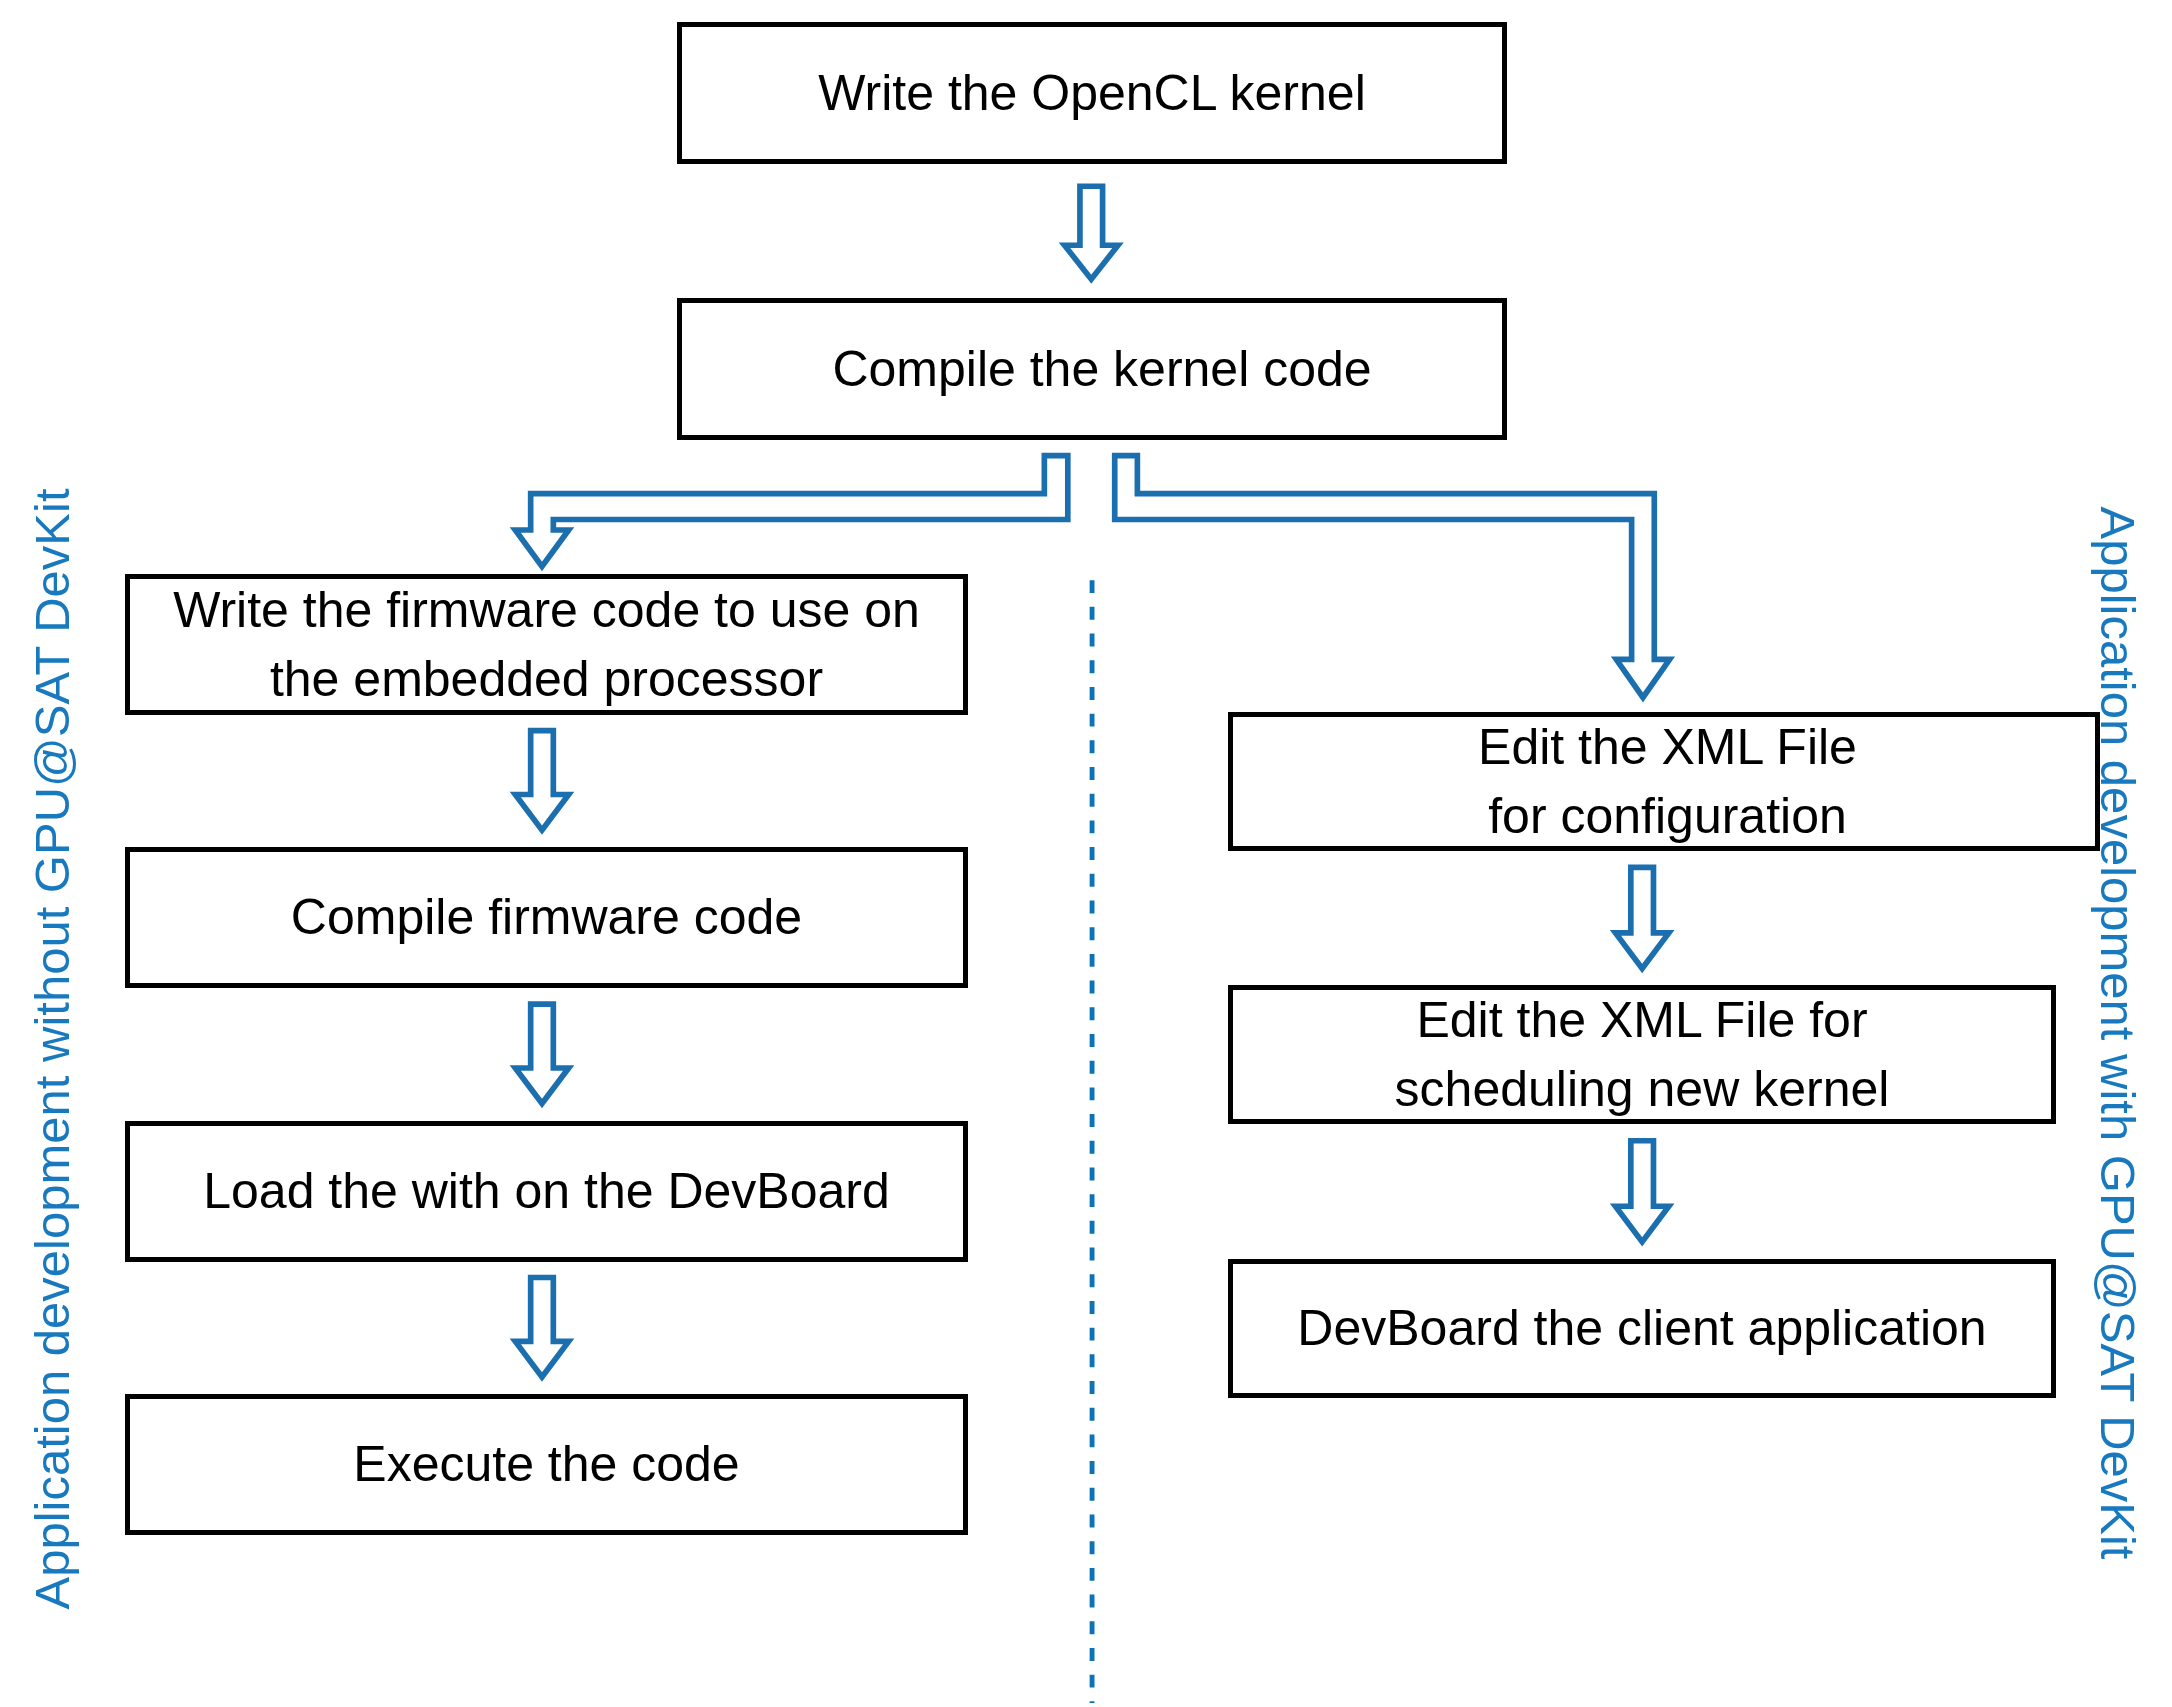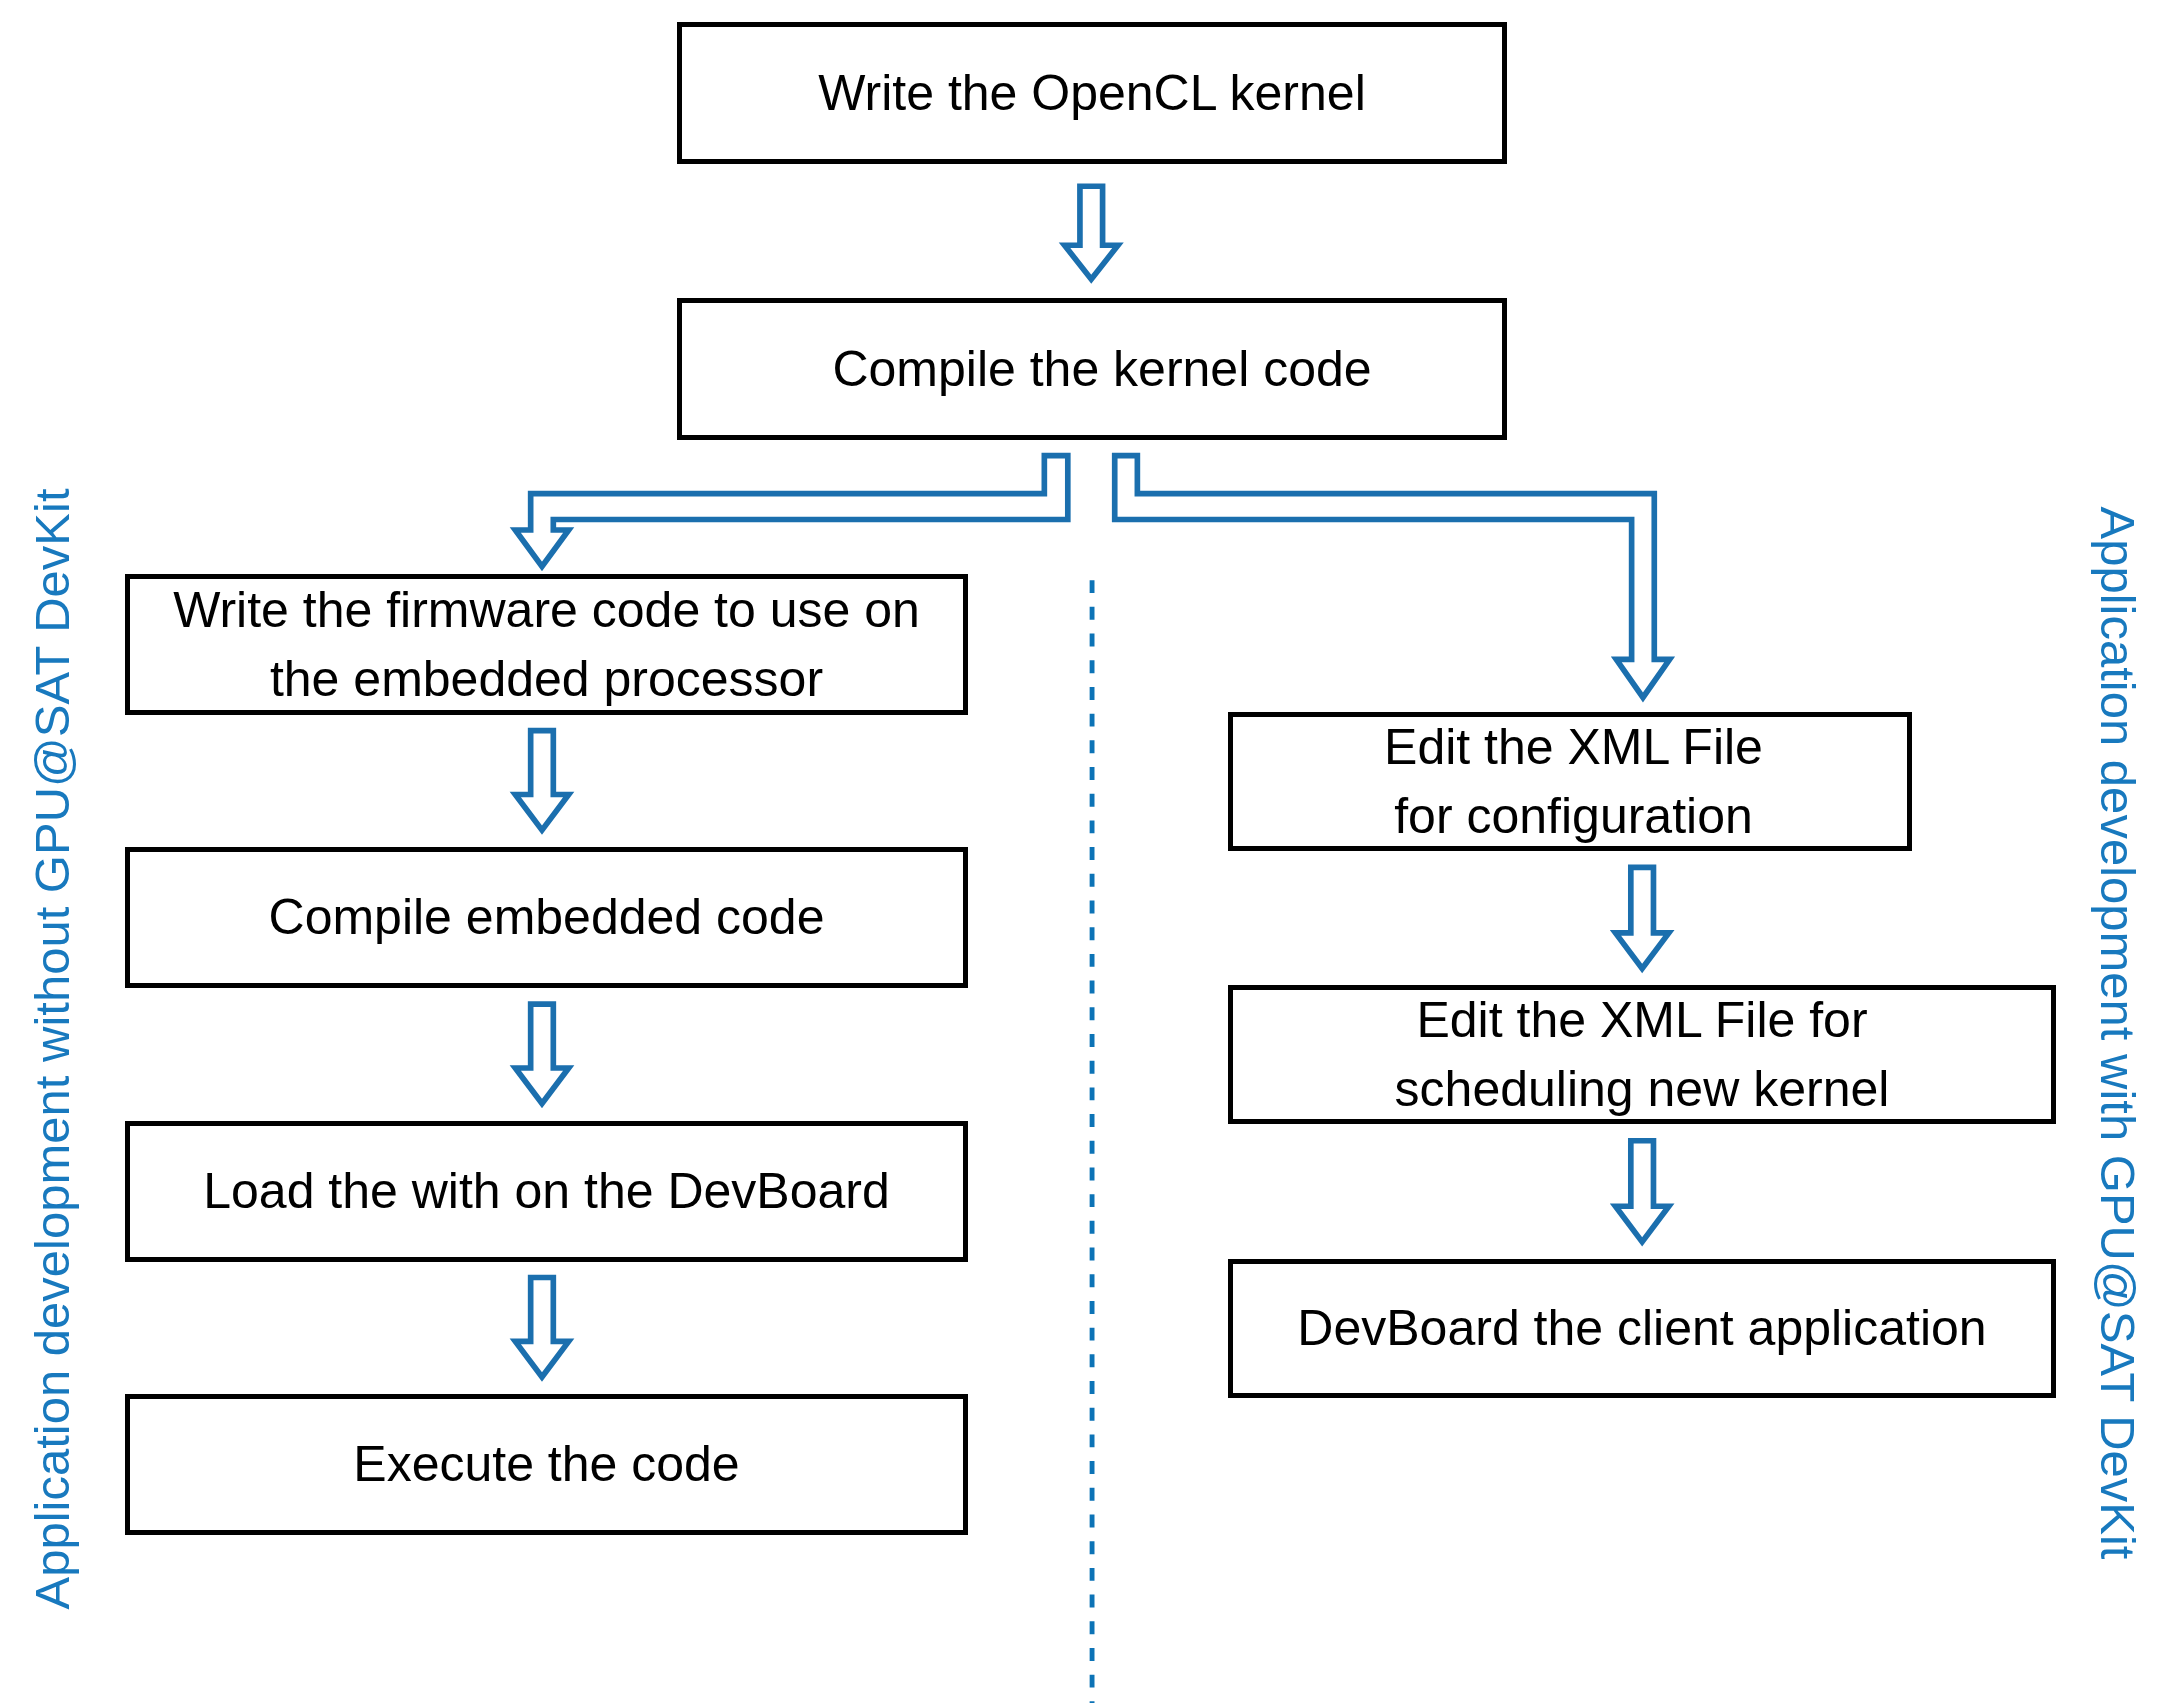--- a/index.html
+++ b/index.html
@@ -96,25 +96,25 @@
 
     <path class="arrow" d="M2016,1072 H2044 V1153 H2063 L2030,1197 L1997,1153 H2016 Z"></path>
     <path class="arrow" d="M2016,1410 H2044 V1491 H2063 L2030,1535 L1997,1491 H2016 Z"></path>
   </svg>
 
   <div class="node" style="left:677px; top:22px;  width:830px; height:142px;">Write the OpenCL kernel</div>
   <div class="node" style="left:677px; top:298px; width:830px; height:142px;padding-left:20px;">Compile the kernel code</div>
 
   <div class="node" style="left:125px; top:574px;  width:843px; height:141px;">Write the firmware code to use on
 the embedded processor</div>
-  <div class="node" style="left:125px; top:847px; width:843px; height:141px;">Compile embedded code</div>
+  <div class="node" style="left:125px; top:847px; width:843px; height:141px;">Compile firmware code</div>
   <div class="node" style="left:125px; top:1121px; width:843px; height:141px;">Load the with on the DevBoard</div>
   <div class="node" style="left:125px; top:1394px; width:843px; height:141px;">Execute the code</div>
 
-  <div class="node" style="left:1228px; top:712px;  width:684px; height:139px;padding-left:7px;">Edit the XML File
+  <div class="node" style="left:1228px; top:712px;  width:872px; height:139px;padding-left:7px;">Edit the XML File
 for configuration</div>
   <div class="node" style="left:1228px; top:985px; width:828px; height:139px;">Edit the XML File for
 scheduling new kernel</div>
   <div class="node" style="left:1228px; top:1259px; width:828px; height:139px;">DevBoard the client application</div>
 
   <div class="lane-label" id="lane-label-left">Application development without GPU@SAT DevKit</div>
   <div class="lane-label" id="lane-label-right">Application development with GPU@SAT DevKit</div>
 
 </div>
 

